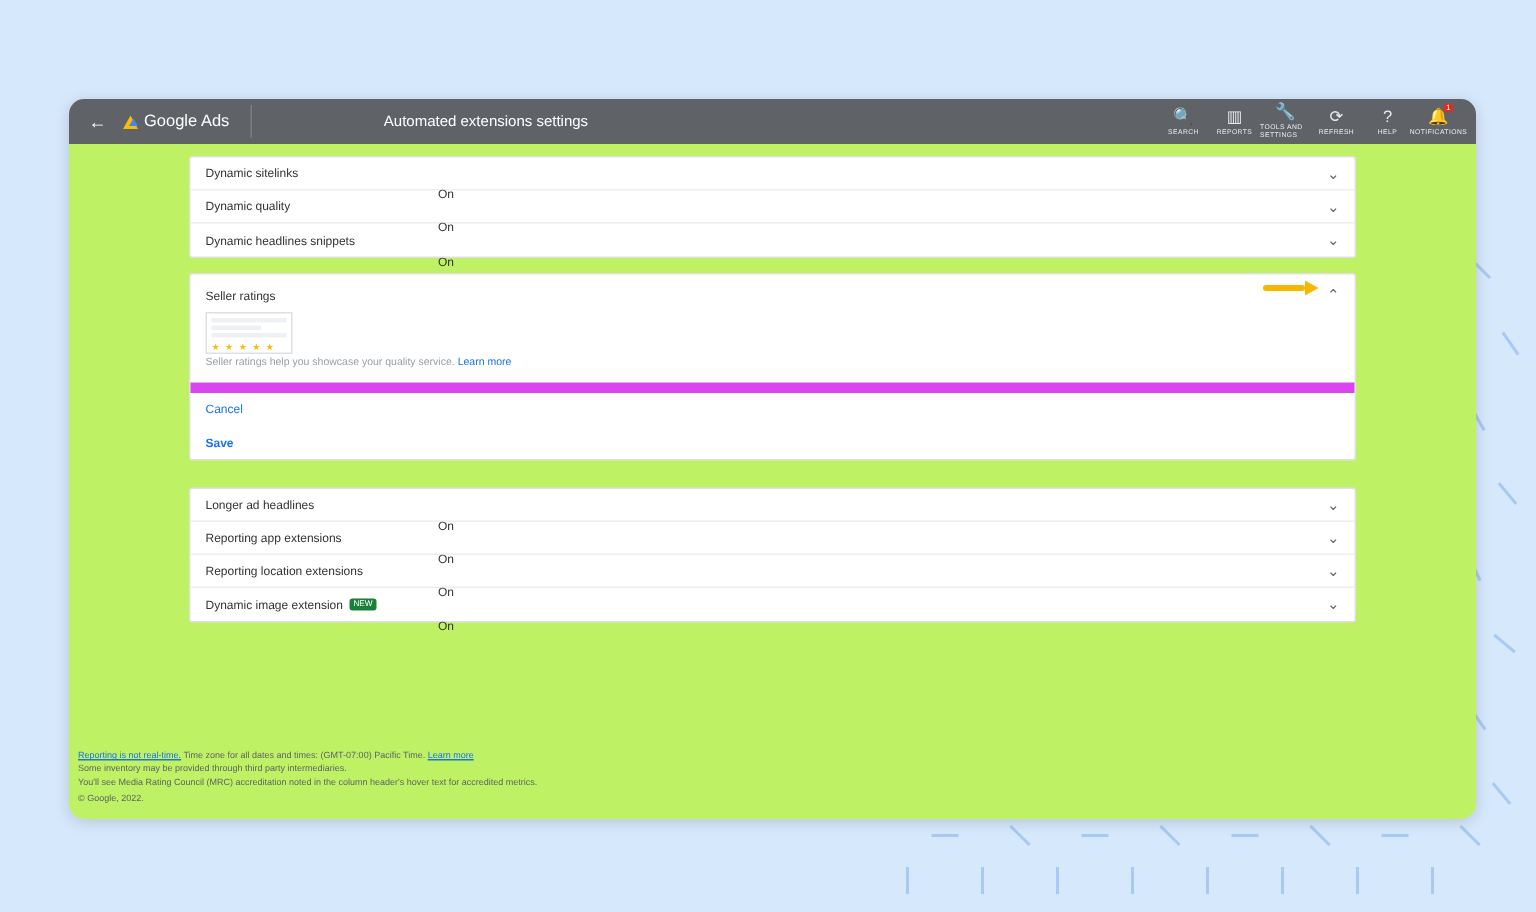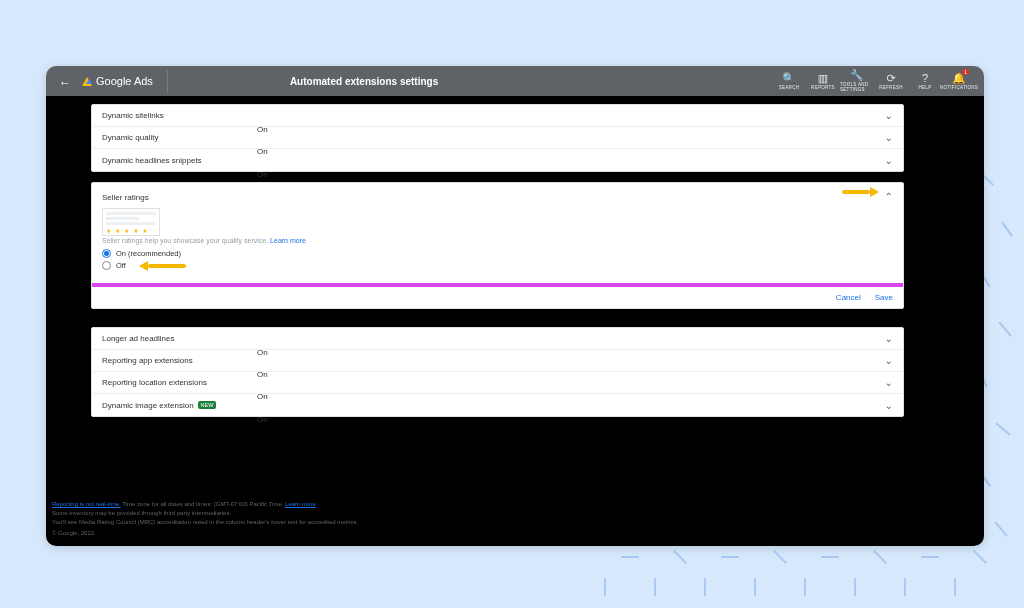--- a/index.html
+++ b/index.html
@@ -13,29 +13,29 @@
   .window-shadow { position: absolute; left: 46px; top: 66px; width: 938px; height: 480px; border-radius: 10px; background: #ededed; box-shadow: 0 2px 10px rgba(0,0,0,0.15); overflow: hidden; }
 
   
   .appbar { background: #5f6368; color: #fff; height: 30px; display: flex; align-items: center; padding: 0 8px; position: relative; }
   .back-arrow { width: 22px; text-align: center; font-size: 12px; cursor: pointer; }
   .logo-wrap { display:flex; align-items:center; gap:4px; padding: 0 6px; }
   .logo-triangle { width:0; height:0; border-left:5px solid transparent; border-right:5px solid transparent; border-bottom:9px solid #fbbc05; position:relative; }
   .logo-triangle::after{ content:""; position:absolute; left:-1px; top:2px; width:0;height:0; border-left:3px solid transparent;border-right:3px solid transparent;border-bottom:5px solid #4285f4; }
   .brand { font-size: 11px; font-weight: 400; }
   .vsep { width:1px; height:22px; background:#7a7d80; margin:0 8px; }
-  .page-title { font-size: 10px; font-weight: 700; margin-left: 114px; }
+  .page-title { font-size: 10px; font-weight: 400; margin-left: 80px; }
   .toolbar { position:absolute; right:8px; top:0; height:30px; display:flex; align-items:center; gap:0; }
   .tool { width: 34px; height:30px; display:flex; flex-direction:column; align-items:center; justify-content:center; font-size:5px; color:#e8eaed; position:relative; cursor:pointer; }
   .tool .ico { font-size:11px; line-height:11px; margin-bottom:1px; }
   .tool .lbl { font-size:4.5px; letter-spacing:0.3px; }
   .tool .badge { position:absolute; top:3px; right:7px; background:#d93025; color:#fff; font-size:5px; border-radius:6px; padding:0 2px; line-height:6px; height:6px;}
 
   
-  .content { position:absolute; top:30px; left:0; right:0; bottom:0; background:#000000; padding: 8px 80px 0 45px; font-size:8px; color:#3c4043; }
+  .content { position:absolute; top:30px; left:0; right:0; bottom:0; background:#bef264; padding: 8px 80px 0 80px; font-size:8px; color:#3c4043; }
 
   .panel { background:#fff; border:1px solid #e0e0e0; border-radius:2px; }
   .row { display:flex; align-items:center; height:22px; padding:0 10px; border-bottom:1px solid #eee; }
   .row:last-child { border-bottom:none; }
   .row .name { width: 155px; font-size:8px; color:#333; }
   .row .status { font-size:8px; color:#333;margin-top:28px; }
   .row .chev { margin-left:auto; color:#5f6368; font-size:10px; cursor:pointer; }
 
   .expanded { background:#fff; border:1px solid #e0e0e0; border-radius:2px; margin-top:10px; position:relative; }
   .exp-body { display:flex; padding:10px;flex-direction:column; }
@@ -58,23 +58,23 @@
   .arrow-callout { display:inline-block; vertical-align:middle; }
   .yellow-arrow { position:relative; height:6px; display:flex; align-items:center; }
   .yellow-arrow .shaft { height:4px; background:#f6b700; border-radius:2px; }
   .yellow-arrow .head { width:0;height:0; border-top:5px solid transparent; border-bottom:5px solid transparent; }
   .yellow-arrow.right .head { border-left:9px solid #f6b700; }
   .yellow-arrow.left .head { border-right:9px solid #f6b700; }
 
   .chev-up-corner { position:absolute; top:8px; right:10px; font-size:10px; color:#5f6368; cursor:pointer; }
   .arrow-to-chev { position:absolute; top:6px; right:24px; }
 
-  .exp-actions { display:flex; justify-content:flex-end; gap:14px; padding:6px 10px; border-top:4px solid #d946ef; font-size:8px; }
+  .exp-actions { display:flex; justify-content:flex-end; gap:14px; padding:6px 10px; border-top:7px solid #d946ef; font-size:8px;flex-direction:column; }
   .act-cancel { color:#1a73e8; cursor:pointer; }
-  .act-save { color:#1a73e8; font-weight:400; cursor:pointer; }
+  .act-save { color:#1a73e8; font-weight:700; cursor:pointer; }
 
   .panel2 { margin-top:18px; }
 
   .new-badge { background:#188038; color:#fff; font-size:5.5px; padding:1px 3px; border-radius:2px; margin-left:4px; vertical-align:middle; }
 
   .footer { position:absolute; bottom:8px; left:6px; font-size:6px; color:#5f6368; line-height:9px; }
   .footer a { color:#1a73e8; }
   .footer .copy { margin-top:2px; }
 </style>
 </head>
@@ -175,38 +175,20 @@
               <div class="bar s"></div>
               <div class="bar"></div>
             <div class="stars">★ ★ ★ ★ ★</div>
           </div>
         </div>
         <div class="exp-main">
           <span class="help">
             <span>Seller ratings help you showcase your quality service.</span>
             <a href="#">Learn more</a>
           </span>
-          <div class="radio-group">
-            <div class="radio-row">
-              <div class="radio-outer on">
-                  <div class="dot"></div>
-                </div>
-              <span>On (recommended)</span>
-            </div>
-            <div class="radio-row">
-              <div class="radio-outer off"></div>
-              <span>Off</span>
-              <span class="arrow-callout">
-                <span class="yellow-arrow left" style="margin-left:8px;">
-                    <span class="head"></span>
-                    <span class="shaft" style="width:38px;"></span>
-                  </span>
-              </span>
-            </div>
-          </div>
         </div>
       </div>
       <div class="arrow-to-chev">
         <span class="yellow-arrow right">
             <span class="shaft" style="width:28px;"></span>
             <span class="head"></span>
           </span>
       </div>
       <div class="chev-up-corner">⌃</div>
       <div class="exp-actions">

